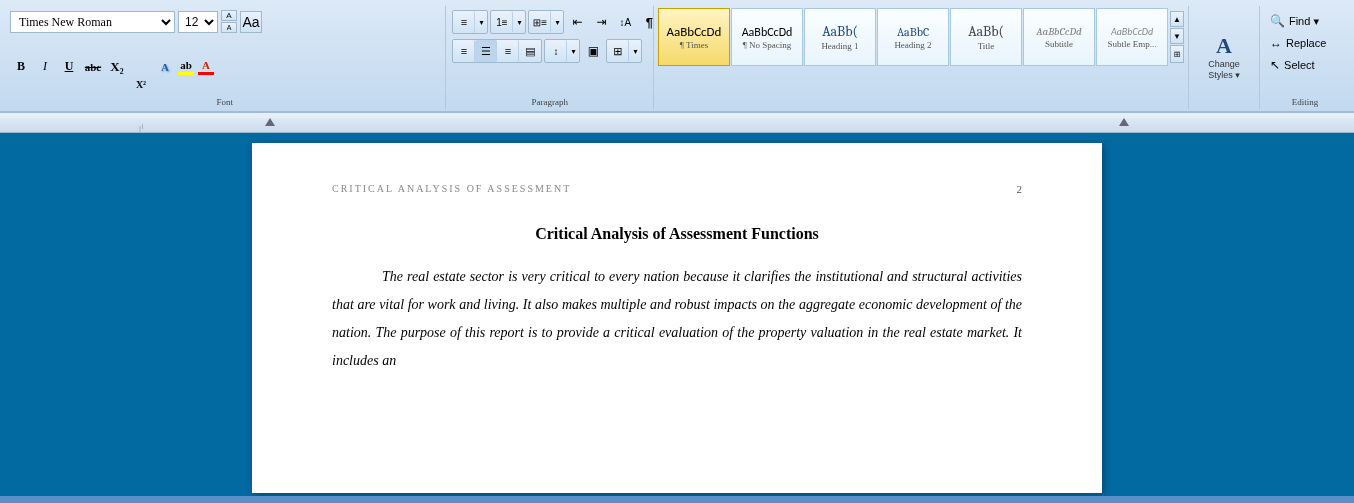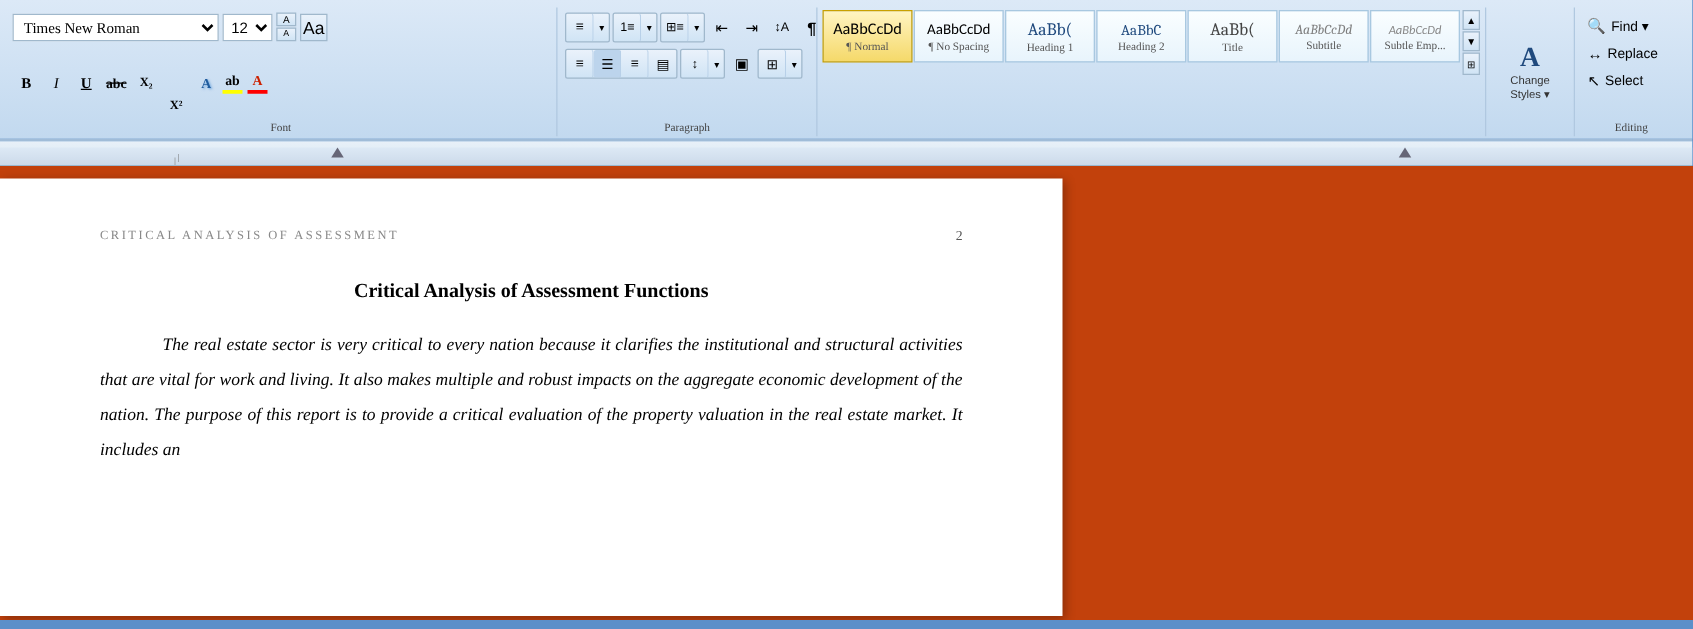--- a/index.html
+++ b/index.html
@@ -53,21 +53,21 @@
       border: none;
       border-right: 1px solid #b8d0e8;
     }
     .ribbon-btn-group .ribbon-btn:last-child { border-right: none; }
     .style-item {
       display: flex;
       flex-direction: column;
       align-items: center;
       justify-content: center;
       width: 72px;
-      height: 42px;
+      height: 58px;
       border: 1px solid #a8c8e0;
       background: linear-gradient(to bottom, #fafeff 0%, #e8f4fc 100%);
       cursor: pointer;
       padding: 2px 4px;
       font-size: 10px;
     }
     .style-item.active {
       background: linear-gradient(to bottom, #fff4c2 0%, #f5d96a 100%);
       border-color: #c8a000;
     }
@@ -150,25 +150,26 @@
       background: linear-gradient(to bottom, #e8f0f8 0%, #d8e8f4 100%);
       border-bottom: 1px solid #aac0d8;
       position: relative;
       overflow: hidden;
       display: flex;
       align-items: flex-end;
     }
 
     
     .doc-area {
-      background: #c2410c;
+      background: #0369a1;
       padding: 10px 0;
       height: calc(100vh - 140px);
       overflow-y: auto;
       display: flex;
+      justify-content: center;
     }
     .page {
       background: white;
       width: 850px;
       min-height: 350px;
       box-shadow: 2px 2px 8px rgba(0,0,0,0.3);
       padding: 40px 80px 40px 80px;
       position: relative;
     }
     .page-header {
@@ -280,21 +281,21 @@
               <button style="width:16px;height:11px;font-size:8px;border:1px solid #a0b8cc;background:linear-gradient(to bottom,#eaf2fb,#d0e4f5);cursor:pointer;">A</button>
               <button style="width:16px;height:11px;font-size:7px;border:1px solid #a0b8cc;background:linear-gradient(to bottom,#eaf2fb,#d0e4f5);cursor:pointer;">A</button>
             </div>
             <button style="width:22px;height:22px;font-size:14px;border:1px solid #a0b8cc;background:linear-gradient(to bottom,#eaf2fb,#d0e4f5);cursor:pointer;">Aa</button>
           </div>
           <div style="display:flex; align-items:center; gap:2px; width:100%; margin-top:2px;">
             <button class="format-btn bold-btn" title="Bold">B</button>
             <button class="format-btn italic-btn" title="Italic">I</button>
             <button class="format-btn underline-btn" title="Underline">U</button>
             <button class="format-btn strike-btn" title="Strikethrough" style="font-size:11px;">abc</button>
-            <button class="format-btn" title="Subscript" style="font-size:10px;">X₂</button>
+            <button class="format-btn" title="Subscript" style="font-size:13px;">X₂</button>
             <button class="format-btn" title="Superscript" style="font-size:10px;margin-top:35px;">X²</button>
             <button class="format-btn" title="Text Effects" style="font-size:11px; color:#1f5c9e; text-shadow: 1px 1px 2px rgba(0,100,200,0.5);">A</button>
             <div class="color-btn-group" style="cursor:pointer;" title="Highlight">
               <span style="font-size:11px;font-weight:bold;">ab</span>
               <div class="color-stripe"></div>
             </div>
             <div class="color-btn-group" style="cursor:pointer; margin-left:2px;" title="Font Color">
               <span style="font-size:11px;font-weight:bold; color:#cc2200;">A</span>
               <div class="color-stripe font-color-stripe"></div>
             </div>
@@ -344,21 +345,21 @@
         </div>
         <div class="ribbon-section-name">Paragraph</div>
       </div>
 
       <div class="ribbon-section" style="flex-direction: row; align-items: stretch; border-right: 1px solid #b0c8e0; padding: 2px 4px;">
         <div style="display:flex; flex-direction:column; justify-content: space-between; width:100%;">
           <div style="display:flex; gap:1px;">
 
             <div class="style-item active">
               <span class="style-normal-text">AaBbCcDd</span>
-              <span class="style-label">¶ Normal</span>
+              <span class="style-label">¶ Times</span>
             </div>
 
             <div class="style-item">
               <span class="style-nospace-text">AaBbCcDd</span>
               <span class="style-label">¶ No Spacing</span>
             </div>
 
             <div class="style-item">
               <span class="style-h1-text">AaBb(</span>
               <span class="style-label">Heading 1</span>

